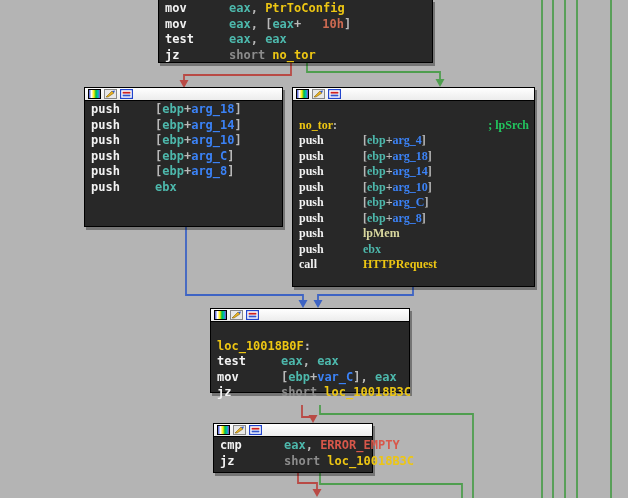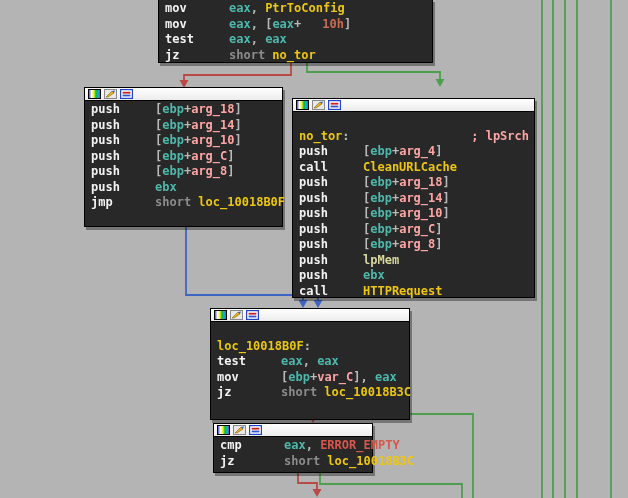--- a/index.html
+++ b/index.html
@@ -12,26 +12,26 @@
             display:flex;align-items:center;gap:3px;padding:0 0 0 3px;box-sizing:border-box;}
   .tbicon{width:13px;height:10px;display:block;}
   .nodebody{padding:1px 0 0 6px;}
   .asm-line{height:15.5px;line-height:15.5px;font-size:12px;font-weight:bold;
             white-space:pre;position:relative;}
   .mn{display:inline-block;min-width:64px;}
   .c-mn{color:#f2f2f2;}
   .c-reg{color:#4db8ac;}
   .c-pun{color:#b9b9b9;}
   .c-kw{color:#8c8c8c;}
-  .c-arg{color:#fca5a5;}
+  .c-arg{color:#3b82f6;}
   .c-num{color:#cd6a51;margin-left:21px;}
   .c-name{color:#edc613;}
   .c-khaki{color:#d8d79e;}
   .c-err{color:#d8574a;}
-  .c-cmt{color:#fca5a5;position:absolute;right:5px;top:0;}
+  .c-cmt{color:#22c55e;position:absolute;right:5px;top:0;}
 </style>
 </head>
 <body>
 
 <div class="canvas">
   <svg class="edge-layer" id="edge-layer" width="628" height="498">
       <polyline points="291,63 291,75 184,75 184,81" fill="none" stroke="#b94a45" stroke-width="1.8"></polyline>
       <polygon points="179.5,80 188.5,80 184,88" fill="#b94a45"></polygon>
       <polyline points="307,63 307,72 440,72 440,80" fill="none" stroke="#4f9e4f" stroke-width="1.8"></polyline>
       <polygon points="435.5,79 444.5,79 440,87" fill="#4f9e4f"></polygon>
@@ -92,24 +92,23 @@
             </svg>
           </span>
         </div>
         <div class="nodebody">
           <div class="asm-line"><span class="c-mn mn">push</span><span class="c-pun">[</span><span class="c-reg">ebp</span><span class="c-pun">+</span><span class="c-arg">arg_18</span><span class="c-pun">]</span></div>
           <div class="asm-line"><span class="c-mn mn">push</span><span class="c-pun">[</span><span class="c-reg">ebp</span><span class="c-pun">+</span><span class="c-arg">arg_14</span><span class="c-pun">]</span></div>
           <div class="asm-line"><span class="c-mn mn">push</span><span class="c-pun">[</span><span class="c-reg">ebp</span><span class="c-pun">+</span><span class="c-arg">arg_10</span><span class="c-pun">]</span></div>
           <div class="asm-line"><span class="c-mn mn">push</span><span class="c-pun">[</span><span class="c-reg">ebp</span><span class="c-pun">+</span><span class="c-arg">arg_C</span><span class="c-pun">]</span></div>
           <div class="asm-line"><span class="c-mn mn">push</span><span class="c-pun">[</span><span class="c-reg">ebp</span><span class="c-pun">+</span><span class="c-arg">arg_8</span><span class="c-pun">]</span></div>
           <div class="asm-line"><span class="c-mn mn">push</span><span class="c-reg">ebx</span></div>
-          <div class="asm-line"><span class="c-mn mn">jmp</span><span class="c-kw">short </span><span class="c-name">loc_10018B0F</span></div>
-        </div>
-      </div>
-      <div class="node" style="left: 292px; top: 98px; width: 243px; height: 200px;">
+        </div>
+      </div>
+      <div class="node" style="left: 292px; top: 87px; width: 243px; height: 200px; font-family: Liberation Serif, serif;">
         <div class="titlebar">
           <span>
             <svg class="tbicon" viewBox="0 0 13 10">
               <defs>
                 <linearGradient id="rg" x1="0" x2="1" y1="0" y2="0">
      <stop offset="0" stop-color="#2233cc"></stop>
                   <stop offset=".25" stop-color="#ffffff"></stop>
      <stop offset=".45" stop-color="#ffee00"></stop>
                   <stop offset=".62" stop-color="#00bb44"></stop>
      <stop offset=".8" stop-color="#00bbcc"></stop>
@@ -131,32 +130,31 @@
               <rect x="0.5" y="0.5" width="12" height="9" fill="#ffffff" stroke="#2244cc" stroke-width="1.4"></rect>
      <rect x="2.6" y="2.8" width="7.8" height="1.8" fill="#cc2222"></rect>
      <rect x="2.6" y="5.6" width="7.8" height="1.8" fill="#3355cc"></rect>
             </svg>
           </span>
         </div>
         <div class="nodebody">
           <div class="asm-line"></div>
           <div class="asm-line"><span class="c-name">no_tor</span><span class="c-pun">:</span><span class="c-cmt">; lpSrch</span></div>
           <div class="asm-line"><span class="c-mn mn">push</span><span class="c-pun">[</span><span class="c-reg">ebp</span><span class="c-pun">+</span><span class="c-arg">arg_4</span><span class="c-pun">]</span></div>
-          <div class="asm-line"><span class="c-mn mn">call</span><span class="c-name">CleanURLCache</span></div>
           <div class="asm-line"><span class="c-mn mn">push</span><span class="c-pun">[</span><span class="c-reg">ebp</span><span class="c-pun">+</span><span class="c-arg">arg_18</span><span class="c-pun">]</span></div>
           <div class="asm-line"><span class="c-mn mn">push</span><span class="c-pun">[</span><span class="c-reg">ebp</span><span class="c-pun">+</span><span class="c-arg">arg_14</span><span class="c-pun">]</span></div>
           <div class="asm-line"><span class="c-mn mn">push</span><span class="c-pun">[</span><span class="c-reg">ebp</span><span class="c-pun">+</span><span class="c-arg">arg_10</span><span class="c-pun">]</span></div>
           <div class="asm-line"><span class="c-mn mn">push</span><span class="c-pun">[</span><span class="c-reg">ebp</span><span class="c-pun">+</span><span class="c-arg">arg_C</span><span class="c-pun">]</span></div>
           <div class="asm-line"><span class="c-mn mn">push</span><span class="c-pun">[</span><span class="c-reg">ebp</span><span class="c-pun">+</span><span class="c-arg">arg_8</span><span class="c-pun">]</span></div>
           <div class="asm-line"><span class="c-mn mn">push</span><span class="c-khaki">lpMem</span></div>
           <div class="asm-line"><span class="c-mn mn">push</span><span class="c-reg">ebx</span></div>
           <div class="asm-line"><span class="c-mn mn">call</span><span class="c-name">HTTPRequest</span></div>
         </div>
       </div>
-      <div class="node" style="left: 210px; top: 308px; width: 200px; height: 112px;">
+      <div class="node" style="left: 210px; top: 308px; width: 200px; height: 85px;">
         <div class="titlebar">
           <span>
             <svg class="tbicon" viewBox="0 0 13 10">
               <defs>
                 <linearGradient id="rg" x1="0" x2="1" y1="0" y2="0">
      <stop offset="0" stop-color="#2233cc"></stop>
                   <stop offset=".25" stop-color="#ffffff"></stop>
      <stop offset=".45" stop-color="#ffee00"></stop>
                   <stop offset=".62" stop-color="#00bb44"></stop>
      <stop offset=".8" stop-color="#00bbcc"></stop>

